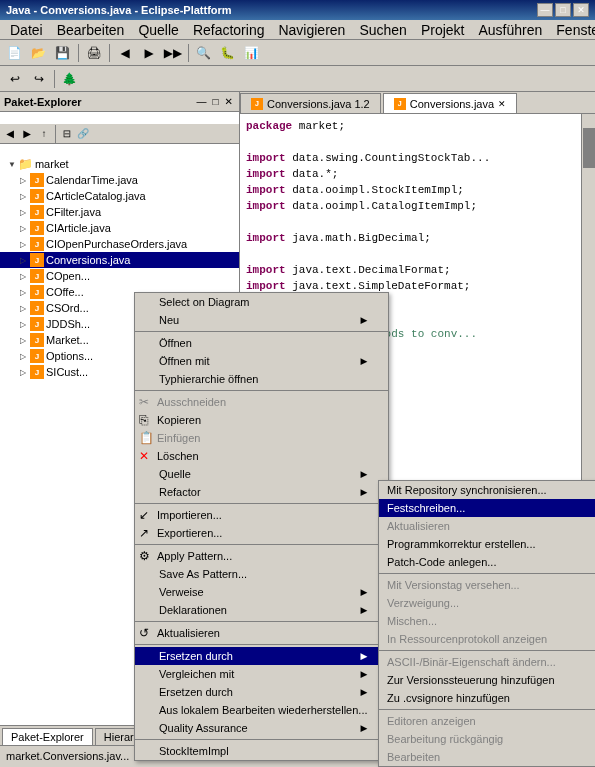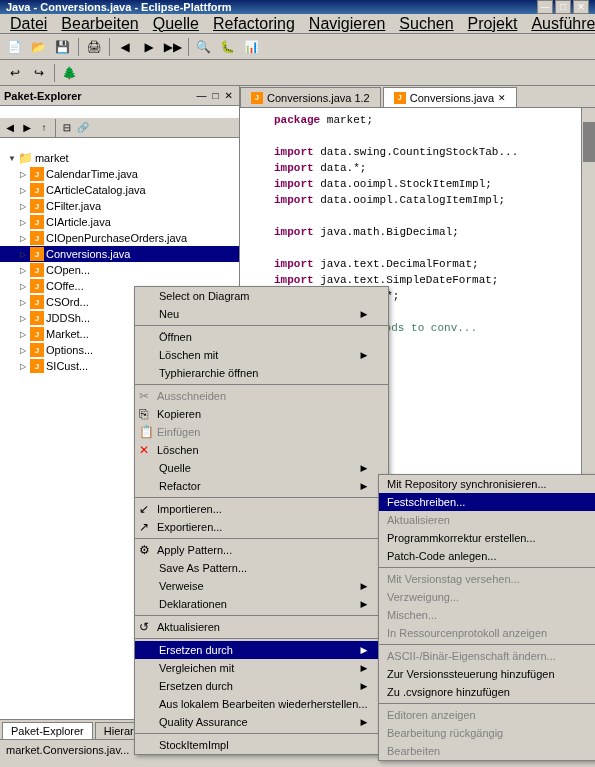--- a/index.html
+++ b/index.html
@@ -14,21 +14,21 @@
     }
 
     
     .title-bar {
       background: linear-gradient(to bottom, #0a246a, #3a6ea5);
       color: white;
       padding: 3px 6px;
       display: flex;
       align-items: center;
       justify-content: space-between;
-      height: 14px;
+      height: 20px;
     }
     .title-bar-text {
       font-size: 11px;
       font-weight: bold;
     }
     .title-bar-buttons {
       display: flex;
       gap: 2px;
     }
     .title-btn {
@@ -48,23 +48,22 @@
       background: #d4d0c8;
       border-bottom: 1px solid #808080;
       padding: 2px 4px;
       display: flex;
       gap: 2px;
       height: 20px;
       align-items: center;
     }
     .menu-item {
       padding: 1px 6px;
-      font-size: 16px;
-      cursor: pointer;
-      text-decoration: underline;
+      font-size: 14px;
+      cursor: pointer;
     }
 
     
     .toolbar {
       background: #d4d0c8;
       border-bottom: 1px solid #808080;
       padding: 2px 4px;
       display: flex;
       align-items: center;
       gap: 2px;
@@ -256,21 +255,21 @@
     .editor-content {
       flex: 1;
       padding: 4px 6px;
       font-family: 'Courier New', monospace;
       font-size: 11px;
       overflow: auto;
       background: white;
       color: #000;
     }
     .code-line { white-space: nowrap; line-height: 16px; }
-    .kw { color: #7f0055; font-weight: bold; margin-left: 28px; }
+    .kw { color: #7f0055; font-weight: bold; }
     .cm { color: #3f7f5f; }
 
     .scrollbar-right {
       width: 14px;
       background: #d4d0c8;
       border-left: 1px solid #808080;
     }
     .scrollbar-thumb {
       width: 12px;
       height: 40px;
@@ -535,21 +534,21 @@
 
   <div class="context-menu" style="left: 134px; top: 200px;">
     <div class="ctx-item">Select on Diagram</div>
     <div class="ctx-item">
       <span>Neu</span>
       <span class="ctx-arrow">▶</span>
     </div>
     <div class="ctx-sep"></div>
     <div class="ctx-item">Öffnen</div>
     <div class="ctx-item">
-      <span>Löschen mit</span>
+      <span>Öffnen mit</span>
       <span class="ctx-arrow">▶</span>
     </div>
     <div class="ctx-item">Typhierarchie öffnen</div>
     <div class="ctx-sep"></div>
     <div class="ctx-item disabled has-icon">
       <span class="ctx-icon">✂</span>
       <span>Ausschneiden</span>
     </div>
     <div class="ctx-item has-icon">
       <span class="ctx-icon">⎘</span>

